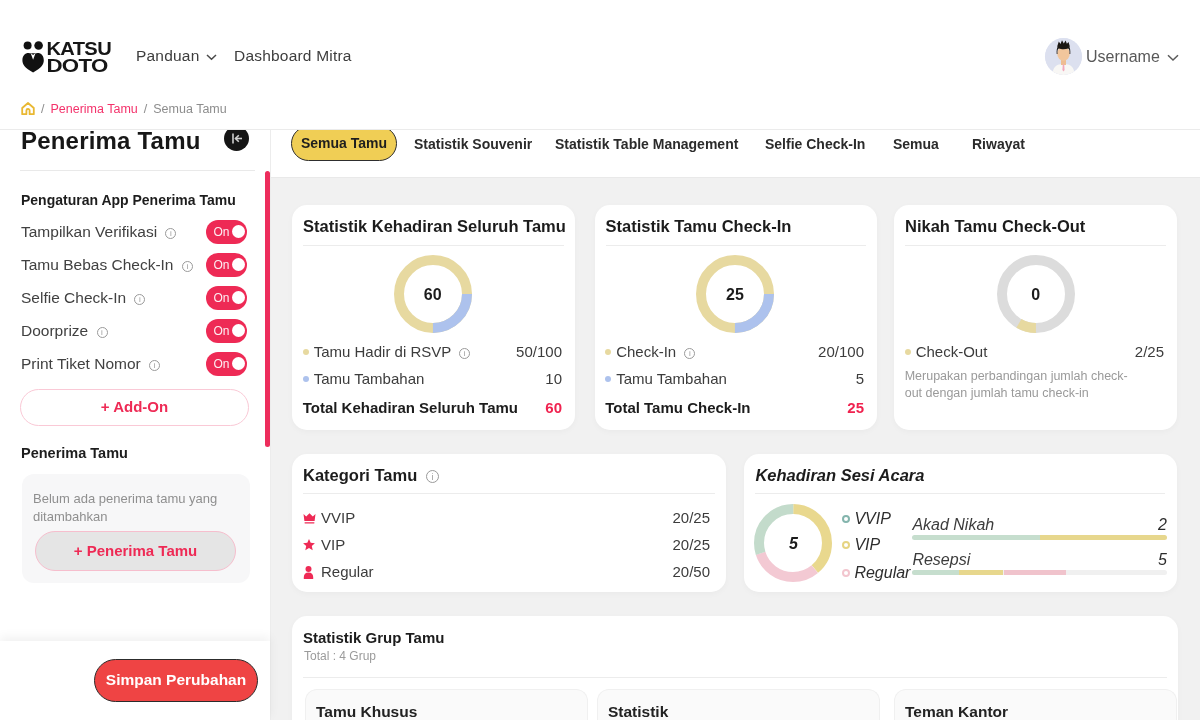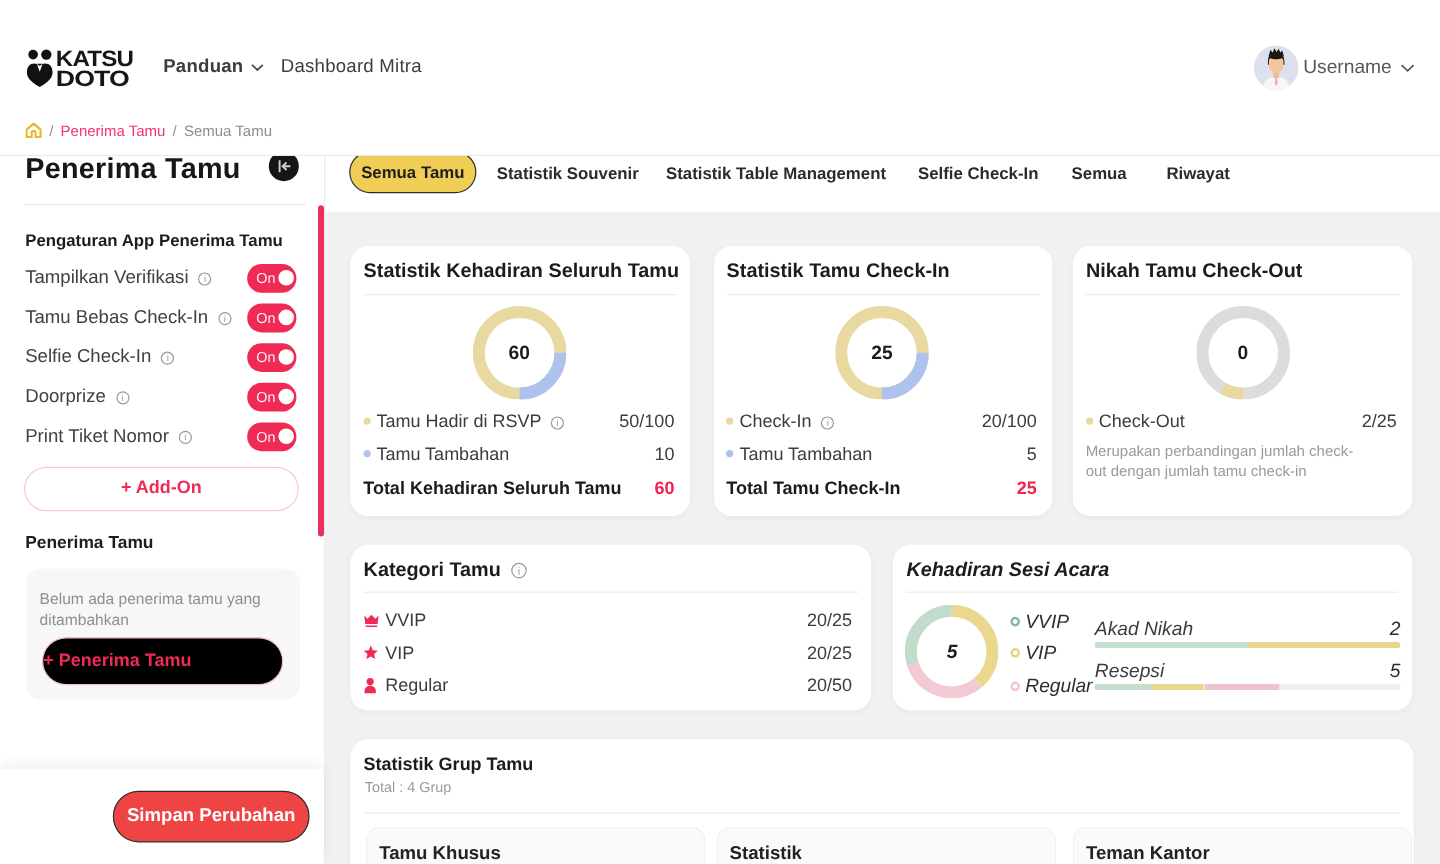--- a/index.html
+++ b/index.html
@@ -24,21 +24,21 @@
 .trow { position:absolute; left:21px; width:229px; height:24px; }
 .trow .lbl { position:absolute; left:0; top:3px; font-size:15.5px; color:#414141; }
 .toggle { position:absolute; right:3px; top:0; width:41px; height:23.5px; border-radius:12px; background:#ee2a55; }
 .toggle .on { position:absolute; left:7.5px; top:5px; font-size:12px; color:#fdeef2; font-weight:400; }
 .toggle .knob { position:absolute; right:2px; top:5.2px; width:13px; height:13px; border-radius:50%; background:#fff; }
 .info { display:inline-block; width:11px; height:11px; border:1px solid #9a9a9a; border-radius:50%; font-size:8px; color:#9a9a9a; text-align:center; line-height:10px; vertical-align:1px; margin-left:4px; font-weight:400;}
 #addon { position:absolute; left:20px; top:279px; width:229px; height:37px; border:1.5px solid #fac9d6; border-radius:19px; background:#fff; text-align:center; line-height:34px; font-size:15px; font-weight:700; color:#ee2a55; }
 #sb-sec2 { position:absolute; left:21px; top:335px; font-size:14.5px; font-weight:700; color:#1d1d1d; }
 #emptybox { position:absolute; left:22px; top:364px; width:228px; height:109px; background:#f7f7f8; border-radius:12px; }
 #emptybox .txt { position:absolute; left:11px; top:16px; font-size:13px; color:#8f8f8f; line-height:18px; }
-#emptybox .btn { position:absolute; left:13px; top:57px; width:201px; height:40px; background:#000000; border:1.5px solid #f6becd; border-radius:20px; text-align:left; line-height:37px; font-size:15px; font-weight:700; color:#ee2a55; }
+#emptybox .btn { position:absolute; left:13px; top:57px; width:201px; height:40px; background:#e5e5e5; border:1.5px solid #f6becd; border-radius:20px; text-align:center; line-height:37px; font-size:15px; font-weight:700; color:#ee2a55; }
 #sb-footer { position:absolute; left:0; top:641px; width:270px; height:79px; background:#fff; box-shadow:0 -4px 10px rgba(0,0,0,.06); z-index:6; }
 #save { position:absolute; left:94px; top:18px; width:164px; height:43px; background:#ef4444; border:1.5px solid #2c2c2c; border-radius:22px; color:#fff; font-size:15.5px; font-weight:700; text-align:center; line-height:40px; }
 #redbar { position:absolute; left:264.5px; top:171px; width:5.5px; height:276px; background:#ed2d5c; border-radius:3px; z-index:7; }
 
 
 #main { position:absolute; left:271px; top:110px; width:929px; height:610px; background:#f1f1f1; }
 #tabs { position:absolute; left:0; top:0; width:929px; height:68px; background:#fff; border-bottom:1px solid #e9e9e9; }
 .tab { position:absolute; top:26px; font-size:14px; font-weight:700; color:#2b2b2b; }
 #tab-active { position:absolute; left:20px; top:16px; width:106px; height:35px; background:#f0ce55; border:1.5px solid #2e2e2e; border-radius:18px; text-align:center; line-height:32px; font-size:14px; font-weight:700; color:#1e1e1e; }
 
@@ -60,21 +60,21 @@
 <body>
 
 <div id="header">
   <svg class="abs" style="left:21px;top:18px" width="92" height="34" viewBox="0 0 92 34">
     <circle cx="6.6" cy="6.5" r="4" fill="#111"></circle>
     <circle cx="17.6" cy="6.5" r="4.3" fill="#111"></circle>
     <path fill-rule="evenodd" d="M1.4 21.5 C1.4 16.6 4 14 7.6 14 C9.4 14 10.9 14.8 12.1 16.1 C13.3 14.8 14.8 14 16.6 14 C20.2 14 22.8 16.6 22.8 21.5 C22.8 25 20.5 29 12.1 33.5 C3.7 29 1.4 25 1.4 21.5 Z M9.7 14.2 L12.1 20.8 L14.5 14.2 Z" fill="#111"></path>
     <text x="25.5" y="15.8" font-size="18.4" font-weight="700" letter-spacing="-0.6" fill="#161616" font-family="Liberation Sans, sans-serif" textLength="64.5" lengthAdjust="spacingAndGlyphs">KATSU</text>
     <text x="25.5" y="32.6" font-size="18.4" font-weight="700" letter-spacing="-0.6" fill="#161616" font-family="Liberation Sans, sans-serif" textLength="61" lengthAdjust="spacingAndGlyphs">DOTO</text>
   </svg>
-  <div class="navlink" style="left:136px;font-weight:bold;">Panduan <svg width="11" height="7" viewBox="0 0 11 7" style="margin-left:2px;">
+  <div class="navlink" style="left:136px;">Panduan <svg width="11" height="7" viewBox="0 0 11 7" style="margin-left:2px;">
         <path d="M1 1 L5.5 5.3 L10 1" stroke="#4a4a4a" fill="none" stroke-width="1.5"></path>
       </svg></div>
   <div class="navlink" style="left:234px;">Dashboard Mitra</div>
   <div id="avatar">
     <svg width="37" height="37" viewBox="0 0 37 37">
       <circle cx="18.5" cy="18.5" r="18.5" fill="#dce0ef"></circle>
       <path d="M7.5 37 C7.5 29 11.5 26 18.5 26 C25.5 26 29.5 29 29.5 37 Z" fill="#f8f7f5"></path>
       <rect x="16" y="21.5" width="5" height="5.5" fill="#eebd92"></rect>
       <ellipse cx="18.5" cy="15.8" rx="6.3" ry="7" fill="#f2c69c"></ellipse>
       <path d="M11.7 16 C11.2 8.5 13.5 6 18.5 6 C23.5 6 25.8 8.5 25.3 16 L24.5 16 C24.9 12.4 24.2 10.8 23.2 10.5 C20.5 11.6 16.2 11.5 13.8 10.5 C12.8 10.9 12.1 12.4 12.5 16 Z" fill="#1b1713"></path>

